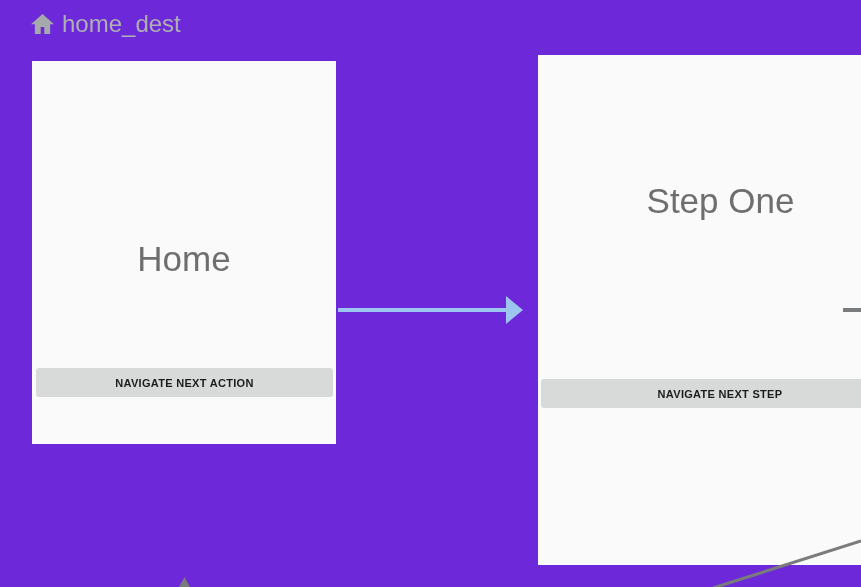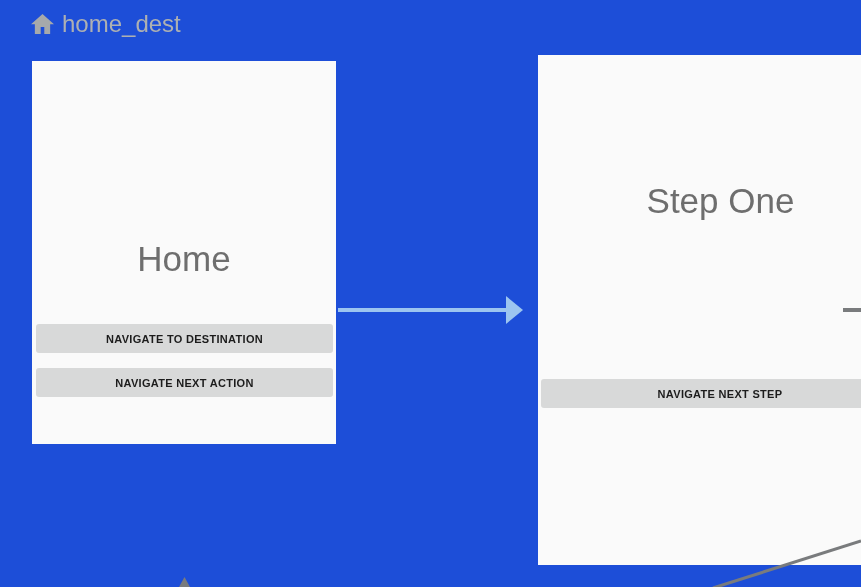--- a/index.html
+++ b/index.html
@@ -1,20 +1,20 @@
 <!DOCTYPE html>
 <html><head>
 <meta charset="utf-8">
 <style>
   html, body { margin: 0; padding: 0; }
   #canvas {
     position: relative;
     width: 861px;
     height: 587px;
-    background: #1d4ed8;
+    background: #6d28d9;
     overflow: hidden;
     font-family: "Liberation Sans", "DejaVu Sans", sans-serif;
   }
 
   
   .dest-header {
     position: absolute;
     display: flex;
     align-items: center;
     height: 30px;
@@ -70,21 +70,20 @@
       <svg width="27" height="27" viewBox="0 0 24 24">
         <path d="M12 2.6 1.8 11.8 h3.4 v8.6 h5.2 v-6.2 h3.2 v6.2 h5.2 v-8.6 h3.4 Z" fill="#a6a9ab"></path>
       </svg>
     </span>
     <span>home_dest</span>
   </div>
 
 
   <div class="device-card" style="left:32px; top:61px; width:304px; height:383px;">
     <div class="screen-title" style="top:178px;">Home</div>
-    <div class="preview-button" style="left:4px; right:3px; top:263px; height:29px;">NAVIGATE TO DESTINATION</div>
     <div class="preview-button" style="left:4px; right:3px; top:307px; height:29px;">NAVIGATE NEXT ACTION</div>
   </div>
 
   <div class="device-card" style="left:538px; top:55px; width:335px; height:510px;padding-left:30px;">
     <div class="screen-title" style="top:126px;">Step One</div>
     <div class="preview-button" style="left:3px; right:4px; top:324px; height:29px;">NAVIGATE NEXT STEP</div>
   </div>
 
   <svg id="edge-overlay">
 

